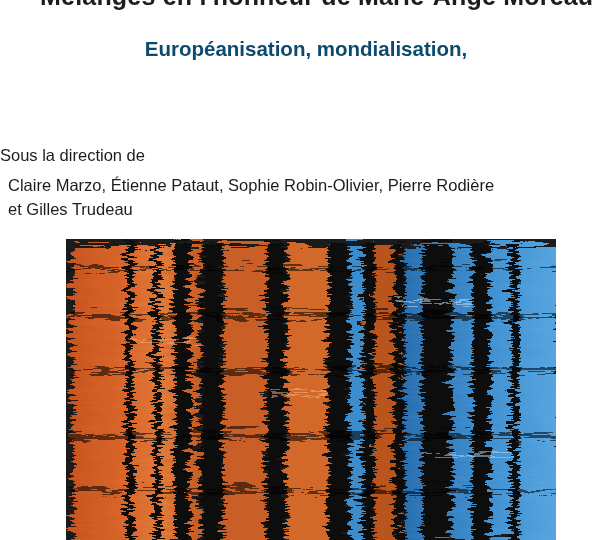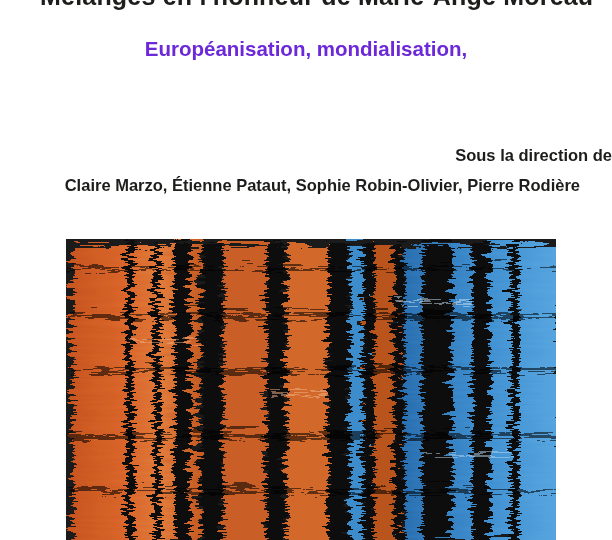--- a/index.html
+++ b/index.html
@@ -35,50 +35,49 @@
     padding: 0 40px;
     
     position: relative;
     top: -18px;
     white-space: nowrap;
     overflow: hidden;
   }
   .subtitle {
     font-size: 20.5px;
     font-weight: 600;
-    color: #6d28d9;
+    color: #0c4a6e;
     line-height: 1.32;
     margin: 0;
     padding: 0 60px;
     position: relative;
     top: 6px;
   }
   .subtitle .line {
     display: block;
   }
   .credits {
-    text-align: right;
+    text-align: left;
     position: absolute;
     top: 143px;
     left: 0;
     right: 0;
-    font-weight: bold;
   }
   .credits .direction {
     font-size: 16.5px;
     color: #1d1d1b;
     line-height: 1.55;
     margin: 0 0 4px 0;
   }
   .credits .editors {
     font-size: 16.5px;
     color: #1d1d1b;
     line-height: 1.5;
     margin: 0;
-    padding: 0 32px;
+    padding: 0 8px;
   }
   .credits .editors .line {
     display: block;
   }
   .cover-image {
     position: absolute;
     left: 66px;
     top: 239px;
     width: 490px;
     height: 301px;
@@ -98,20 +97,21 @@
     <h1 class="main-title">Mélanges en l'honneur de Marie-Ange Moreau</h1>
     <h2 class="subtitle">
       <span class="line">Européanisation, mondialisation,</span>
     </h2>
   </div>
 
   <div class="credits">
     <p class="direction">Sous la direction de</p>
     <p class="editors">
       <span class="line">Claire Marzo, Étienne Pataut, Sophie Robin-Olivier, Pierre Rodière</span>
+      <span class="line">et Gilles Trudeau</span>
     </p>
   </div>
 
   <div class="cover-image">
     <svg width="490" height="301" viewBox="0 0 490 301" xmlns="http://www.w3.org/2000/svg">
       <defs>
         <linearGradient id="orangeGrad" x1="0" y1="0" x2="1" y2="0">
           <stop offset="0%" stop-color="#c8561f"></stop>
           <stop offset="40%" stop-color="#d9652a"></stop>
           <stop offset="70%" stop-color="#e07a3a"></stop>

